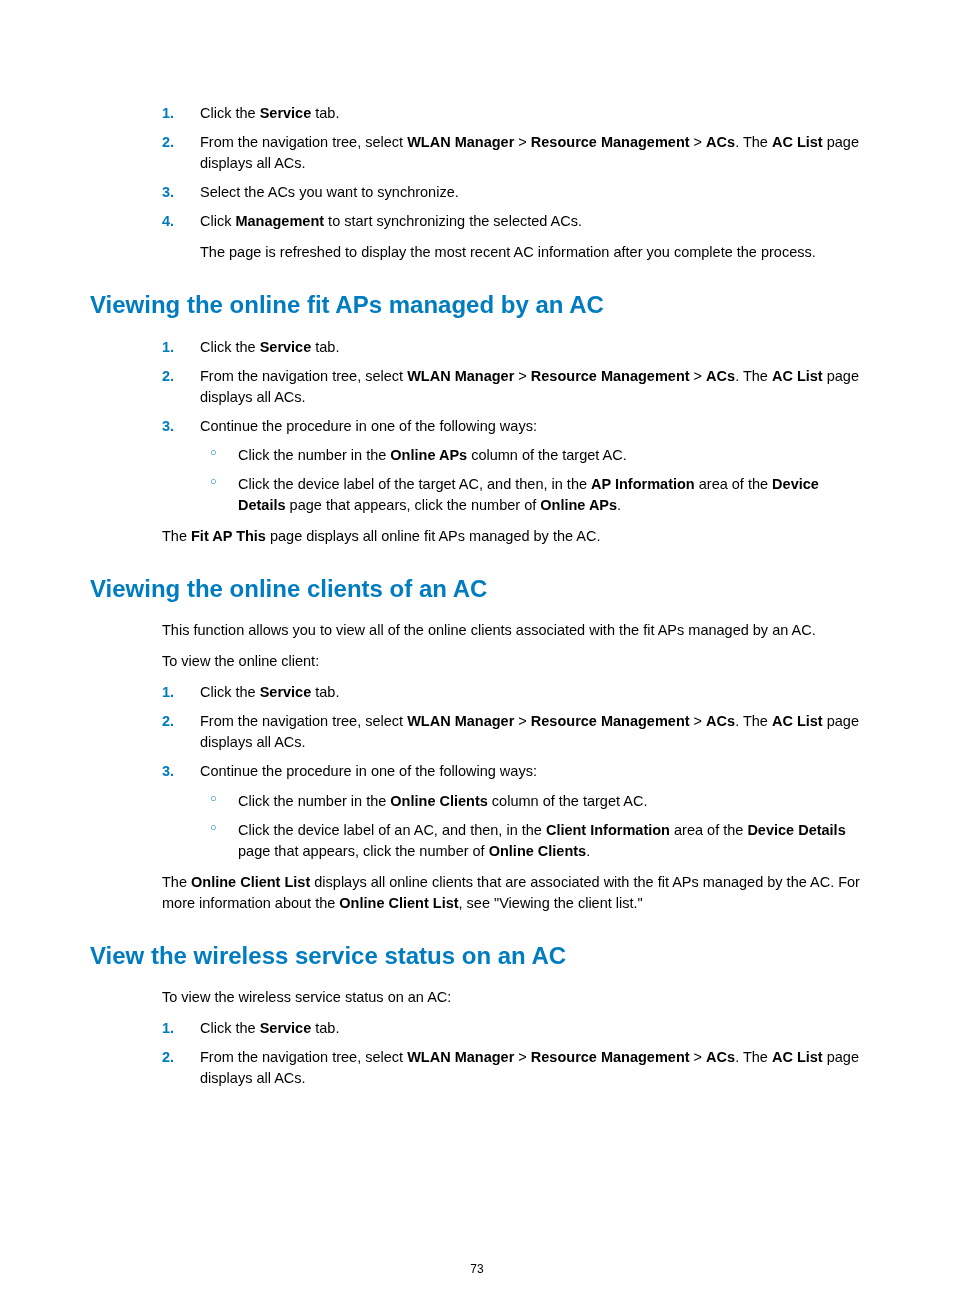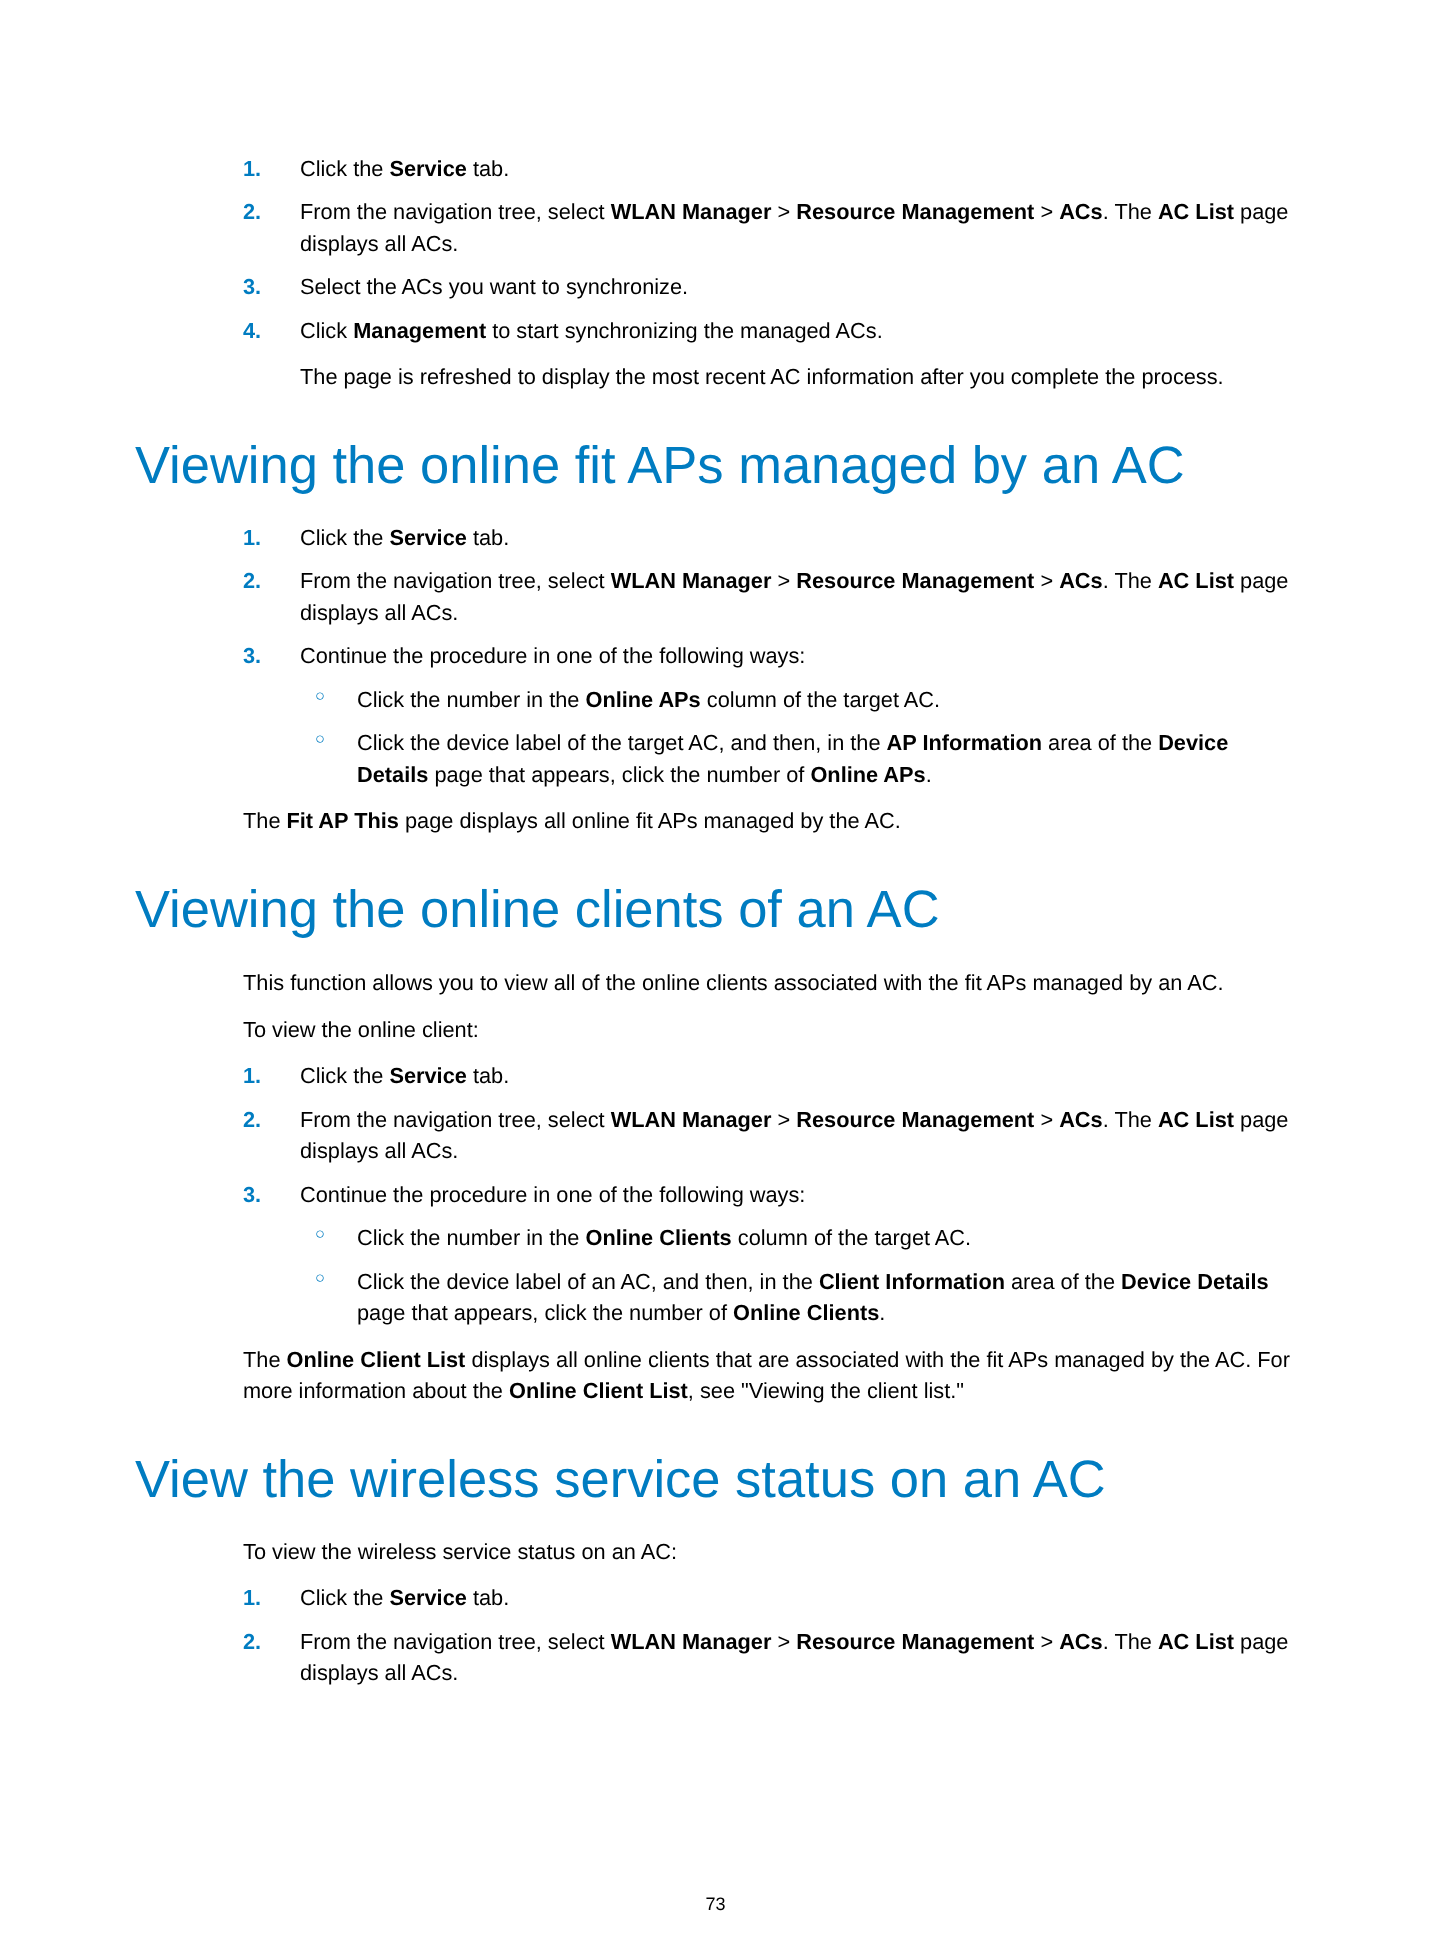--- a/index.html
+++ b/index.html
@@ -13,23 +13,23 @@
     width: 954px;
     min-height: 1296px;
     margin: 0 auto;
     padding: 95px 90px 40px 90px;
     box-sizing: border-box;
     position: relative;
   }
   .h2 {
     font-family: "Arial Narrow", Arial, Helvetica, sans-serif;
     font-stretch: condensed;
-    font-weight: 400;
+    font-weight: 700;
     color: #007cc1;
-    font-size: 35px;
+    font-size: 24px;
     margin: 28px 0 18px 0;
     line-height: 1.15;
   }
   .body-indent {
     margin-left: 72px;
   }
   p {
     font-size: 14.5px;
     line-height: 1.45;
     margin: 10px 0;
@@ -101,21 +101,21 @@
       <li>
         <span class="num">2.</span>
         <span>From the navigation tree, select </span><span class="bold">WLAN Manager</span><span> &gt; </span><span class="bold">Resource Management</span><span> &gt; </span><span class="bold">ACs</span><span>. The </span><span class="bold">AC List</span><span> page displays all ACs.</span>
       </li>
       <li>
         <span class="num">3.</span>
         <span>Select the ACs you want to synchronize.</span>
       </li>
       <li>
         <span class="num">4.</span>
-        <span>Click </span><span class="bold">Management</span><span> to start synchronizing the managed ACs.</span>
+        <span>Click </span><span class="bold">Management</span><span> to start synchronizing the selected ACs.</span>
         <p style="margin-top:10px;padding-left:0;">The page is refreshed to display the most recent AC information after you complete the process.</p>
       </li>
     </ol>
   </div>
 
   <h2 class="h2">Viewing the online fit APs managed by an AC</h2>
   <div class="body-indent">
     <ol class="numlist">
       <li>
         <span class="num">1.</span>

